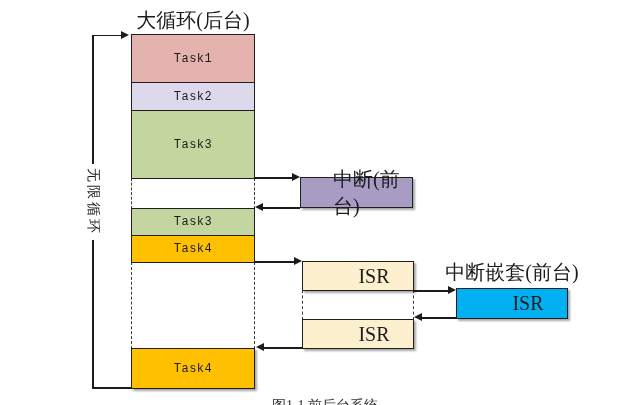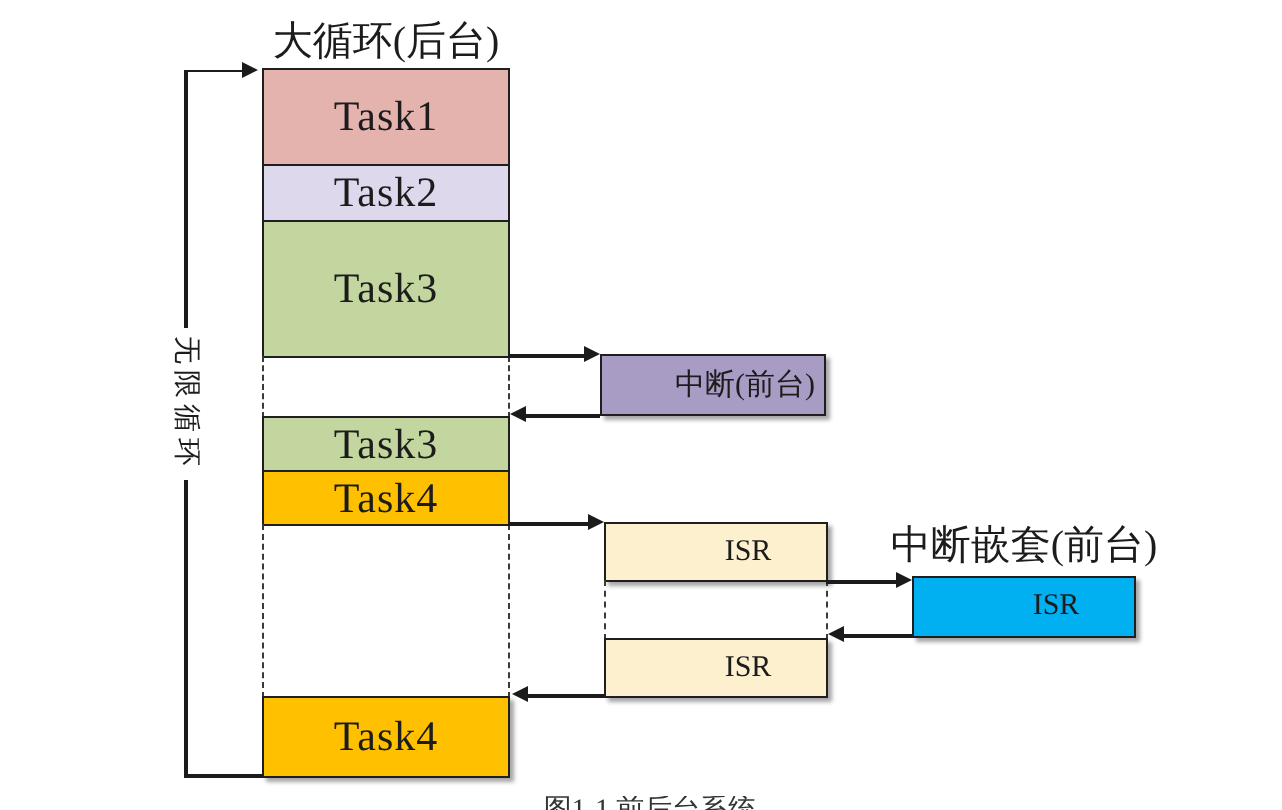--- a/index.html
+++ b/index.html
@@ -7,29 +7,29 @@
     position:relative;width:641px;height:405px;background:#ffffff;overflow:hidden;
     font-family:"Liberation Serif","DejaVu Serif",serif;color:#1c1c1c;
   }
   .hline{position:absolute;height:1.5px;background:#1b1b1b;}
   .vline{position:absolute;width:1.5px;background:#1b1b1b;}
   .arrow-r{position:absolute;width:0;height:0;border-top:4.5px solid transparent;border-bottom:4.5px solid transparent;border-left:8px solid #1b1b1b;}
   .arrow-l{position:absolute;width:0;height:0;border-top:4.5px solid transparent;border-bottom:4.5px solid transparent;border-right:8px solid #1b1b1b;}
   .tbox{
     position:absolute;left:131px;width:124px;box-sizing:border-box;
     border:1px solid #1f1f1f;display:flex;align-items:center;justify-content:center;
-    font-size:21px;letter-spacing:.5px;
+    font-size:12px;letter-spacing:.5px;font-family:Liberation Mono, monospace;
   }
   .gap{
     position:absolute;left:131px;width:124px;box-sizing:border-box;
     border-left:1.3px dashed #3a3a3a;border-right:1.3px dashed #3a3a3a;
   }
   .rbox{
     position:absolute;box-sizing:border-box;border:1px solid #1f1f1f;
-    display:flex;align-items:center;justify-content:center;font-size:15px;padding-left:32px;
+    display:flex;align-items:center;justify-content:center;font-size:20px;padding-left:32px;
   }
   .rgap{
     position:absolute;box-sizing:border-box;
     border-left:1.3px dashed #3a3a3a;border-right:1.3px dashed #3a3a3a;
   }
   .shadow{box-shadow:2px 2px 2px rgba(0,0,0,.35);}
   .title{position:absolute;text-align:center;font-size:20px;}
   .loop-label{
     position:absolute;left:93px;top:202px;transform:translate(-50%,-50%) rotate(90deg);
     white-space:nowrap;background:#fff;padding:0 4px;font-size:14px;letter-spacing:3px;

